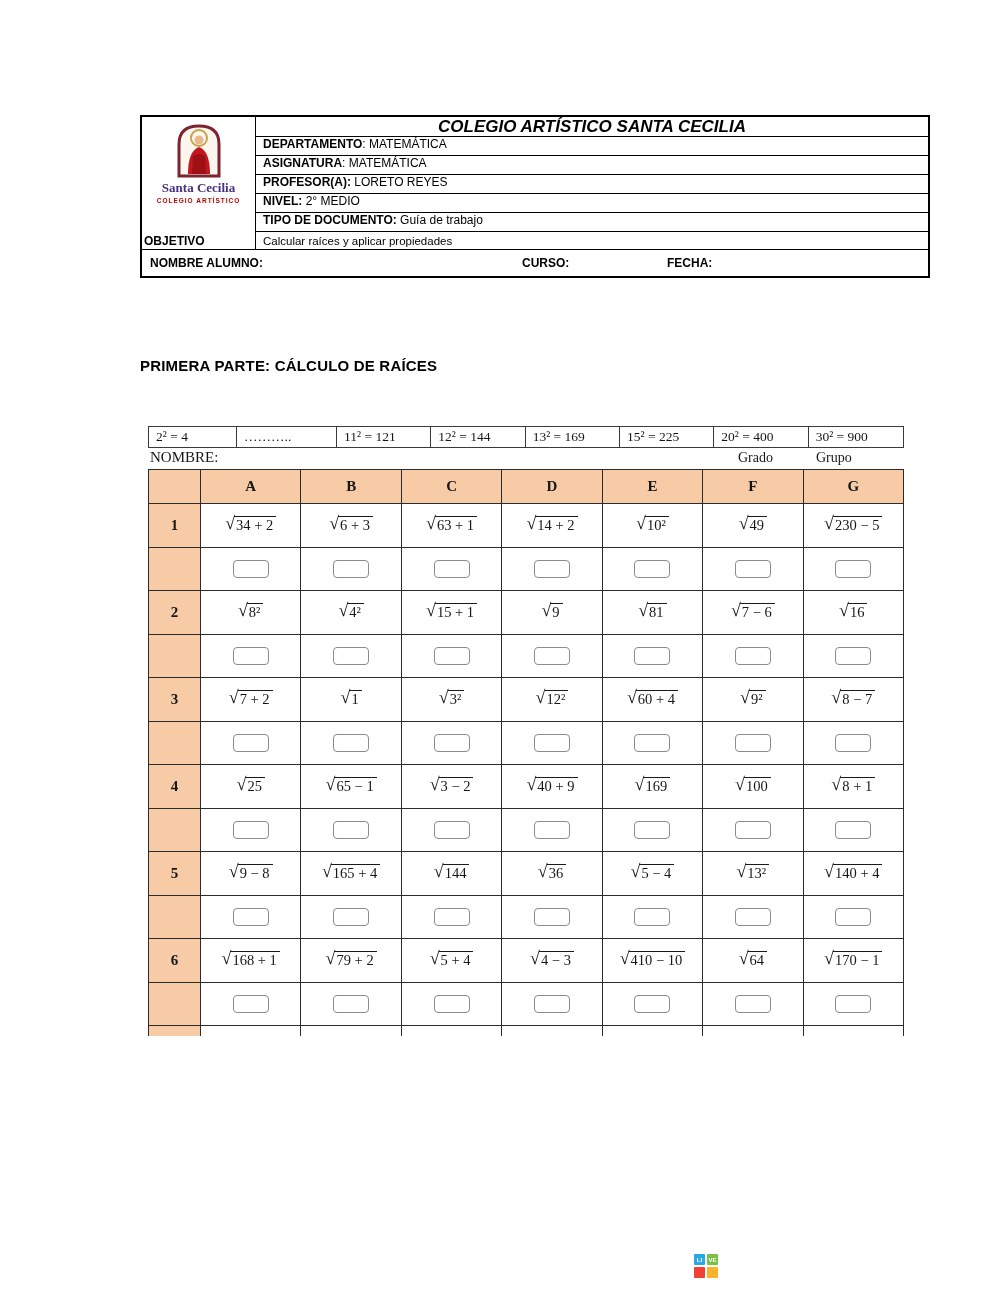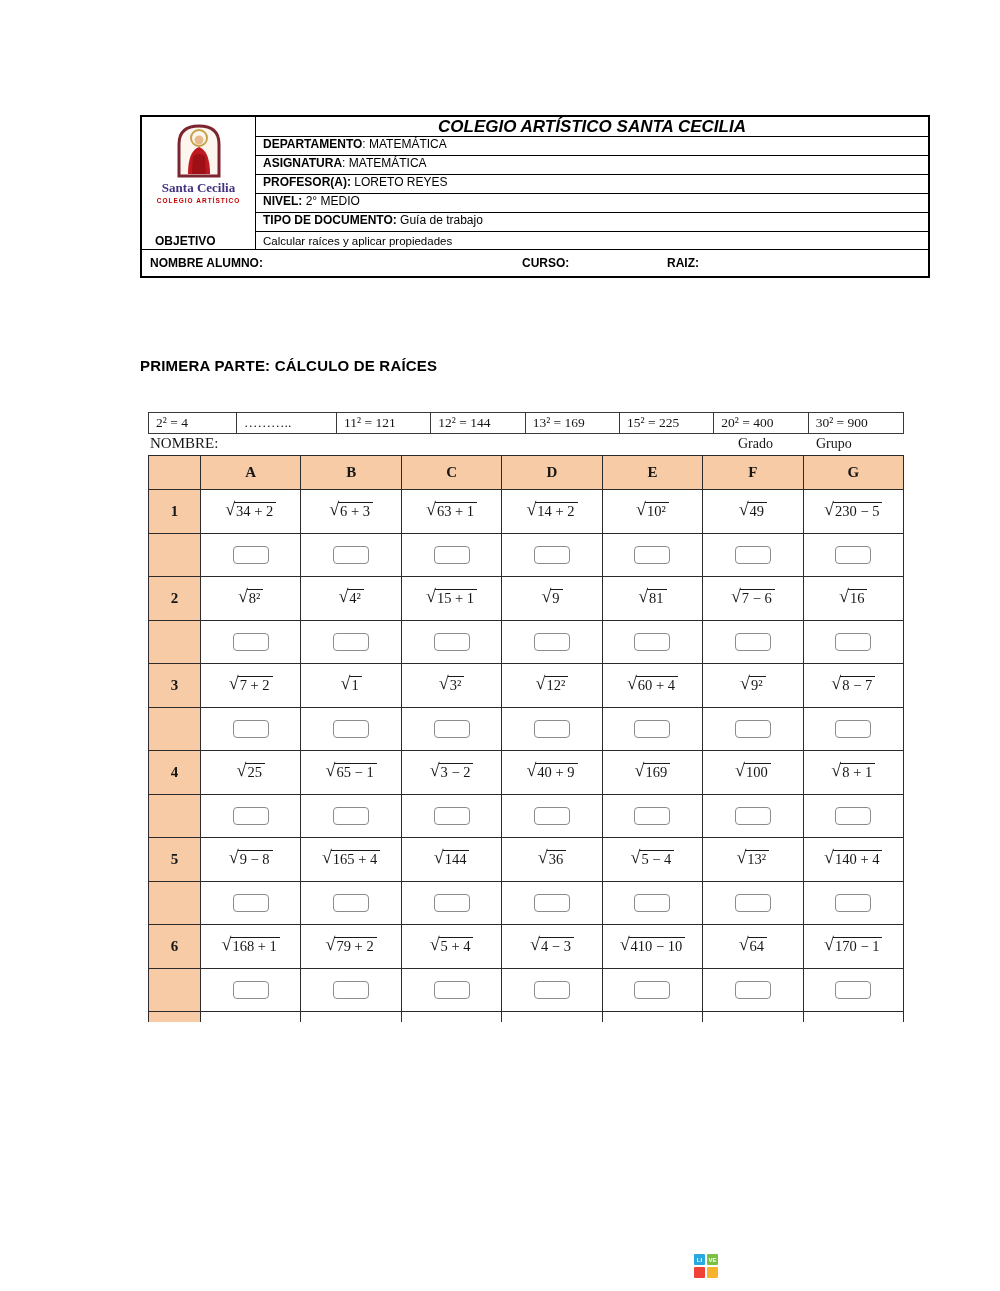--- a/index.html
+++ b/index.html
@@ -11,34 +11,34 @@
        display:grid;grid-template-columns:114px 1fr;font-size:12px;background:#fff}
   .hdr-left{grid-row:1;grid-column:1;border-right:1px solid #000;display:flex;flex-direction:column;
             align-items:center;padding-top:5px}
   .logo-name{font-family:"Liberation Serif",serif;font-weight:bold;font-size:13px;color:#44317f;margin-top:2px}
   .logo-sub{font-size:6.5px;font-weight:bold;color:#c20000;letter-spacing:1px;margin-top:1px}
   .hdr-right{grid-row:1;grid-column:2;display:flex;flex-direction:column}
   .hdr-title{height:20px;border-bottom:1px solid #000;display:flex;align-items:center;justify-content:center;
              font-weight:bold;font-style:italic;font-size:17px}
   .info-row{height:19px;border-bottom:1px solid #000;display:flex;padding-left:7px;white-space:pre}
   .obj-label{grid-row:2;grid-column:1;height:18px;border-right:1px solid #000;border-bottom:1px solid #000;
-             display:flex;align-items:center;padding-left:13px;font-weight:bold}
+             display:flex;align-items:center;padding-left:2px;font-weight:bold}
   .obj-value{grid-row:2;grid-column:2;height:18px;border-bottom:1px solid #000;display:flex;align-items:center;
              padding-left:7px;font-size:11.5px}
   .student-row{grid-row:3;grid-column:1/3;height:26px;position:relative;font-weight:bold}
   .student-row span{position:absolute;top:6px}
   .st-nombre{left:8px}.st-curso{left:380px}.st-fecha{left:525px}
 
   
   .section-title{position:absolute;left:140px;top:357px;font-weight:bold;font-size:15px;letter-spacing:.2px}
 
   
   .ws{position:absolute;left:148px;top:412px;width:756px;font-family:"Liberation Serif",serif;color:#161616}
   .ws-title{text-align:center;font-weight:bold;font-style:italic;font-size:16px;letter-spacing:.5px;height:20px}
-  .ref-row{margin-top:0;display:grid;grid-template-columns:88px 100px repeat(6,1fr);
+  .ref-row{margin-top:14px;display:grid;grid-template-columns:88px 100px repeat(6,1fr);
            border:1px solid #3a3a3a;height:22px}
   .ref-cell{border-right:1px solid #3a3a3a;display:flex;align-items:center;padding-left:7px;font-size:13.5px;white-space:nowrap}
   .ref-cell:last-child{border-right:none}
   .name-row{height:21px;position:relative;font-size:15px}
   .ws-nombre{position:absolute;left:2px;top:1px}
   .ws-grado{position:absolute;left:590px;top:2px;font-size:14px}
   .ws-grupo{position:absolute;left:668px;top:2px;font-size:14px}
 
   .grid{border-left:1px solid #2b2b2b;border-top:1px solid #2b2b2b;width:100%}
   .grow{display:grid;grid-template-columns:52px repeat(7,1fr)}
@@ -86,21 +86,21 @@
         <div class="info-row"><b>PROFESOR(A):</b><span> LORETO REYES</span></div>
         <div class="info-row"><b>NIVEL:</b><span> 2° MEDIO</span></div>
         <div class="info-row"><b>TIPO DE DOCUMENTO:</b><span> Guía de trabajo</span></div>
       </div>
   </div>
   <div class="obj-label">OBJETIVO</div>
   <div class="obj-value">Calcular raíces y aplicar propiedades</div>
   <div class="student-row">
     <span class="st-nombre">NOMBRE ALUMNO:</span>
     <span class="st-curso">CURSO:</span>
-    <span class="st-fecha">RAIZ:</span>
+    <span class="st-fecha">FECHA:</span>
   </div>
 </div>
 
 <div class="section-title">PRIMERA PARTE: CÁLCULO DE RAÍCES</div>
 
 <div class="ws">
   <div class="ref-row">
       <div class="ref-cell">2² = 4</div>
       <div class="ref-cell">………..</div>
       <div class="ref-cell">11² = 121</div>

